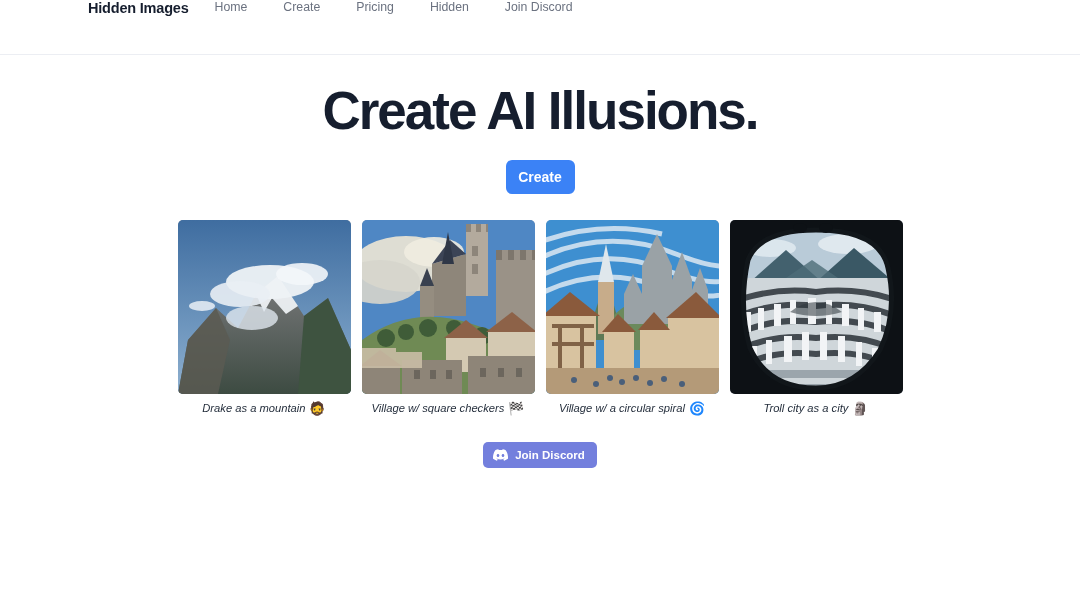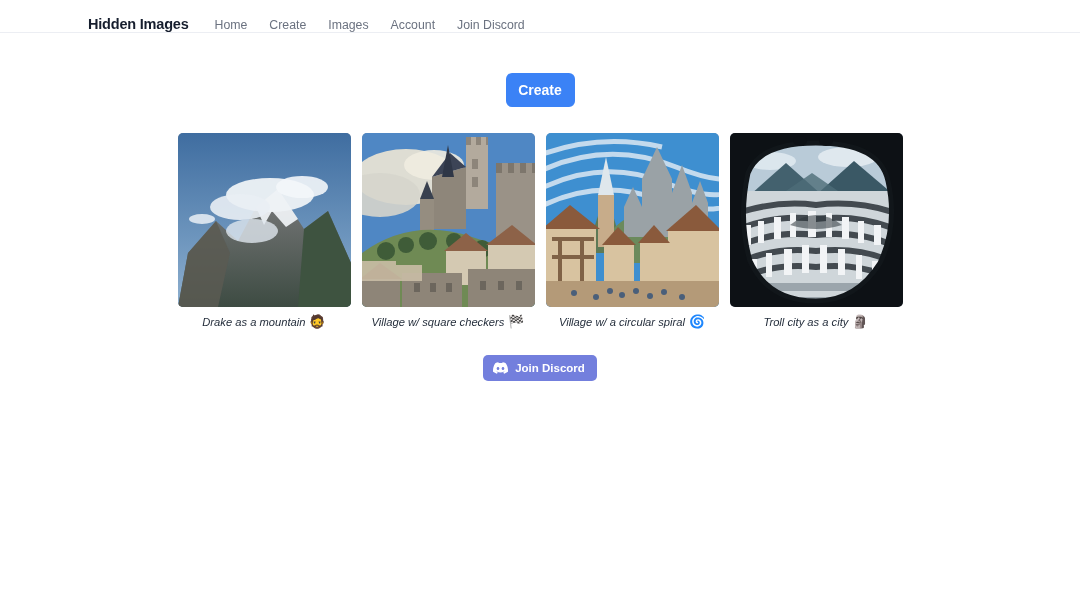--- a/index.html
+++ b/index.html
@@ -8,40 +8,40 @@
     padding: 0;
     width: 1080px;
     height: 608px;
     background: #ffffff;
     font-family: "Liberation Sans", sans-serif;
     overflow: hidden;
   }
 
   
   .navbar {
-    height: 33px;
+    height: 55px;
     width: 100%;
     background: #ffffff;
     border-bottom: 1px solid #eceef3;
     display: flex;
-    align-items: flex-end;
+    align-items: flex-start;
     padding-left: 88px;
   }
   .brand {
     font-size: 14.5px;
     font-weight: bold;
     color: #161e2e;
     letter-spacing: -0.2px;
     white-space: nowrap;
   }
   .nav-links {
     display: flex;
     align-items: center;
     margin-left: 26px;
-    gap: 22px;
+    gap: 36px;
   }
   .nav-link {
     font-size: 12.3px;
     color: #6b7280;
     text-decoration: none;
     white-space: nowrap;
     cursor: pointer;
   }
 
   
@@ -143,27 +143,28 @@
   .thumb svg { display: block; width: 100%; height: 100%; }
 </style>
 </head>
 <body>
 
 <nav class="navbar">
   <div class="brand">Hidden Images</div>
   <div class="nav-links">
     <a class="nav-link">Home</a>
     <a class="nav-link">Create</a>
-    <a class="nav-link">Images</a>
-    <a class="nav-link">Account</a>
+    <a class="nav-link">Pricing</a>
+    <a class="nav-link">Hidden</a>
     <a class="nav-link">Join Discord</a>
   </div>
 </nav>
 
 <section class="hero">
+  <h1 class="hero-title">Create AI Illusions.</h1>
 
   <div class="cta-wrap">
     <button class="create-button">Create</button>
   </div>
 </section>
 
 <section class="gallery">
 
   <div class="card">
     <div class="thumb">

